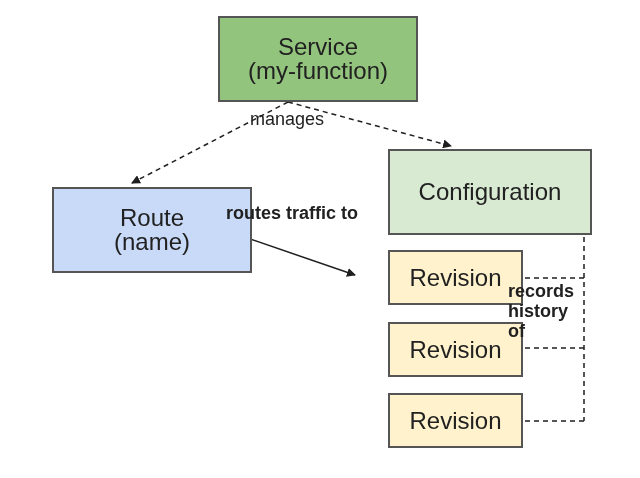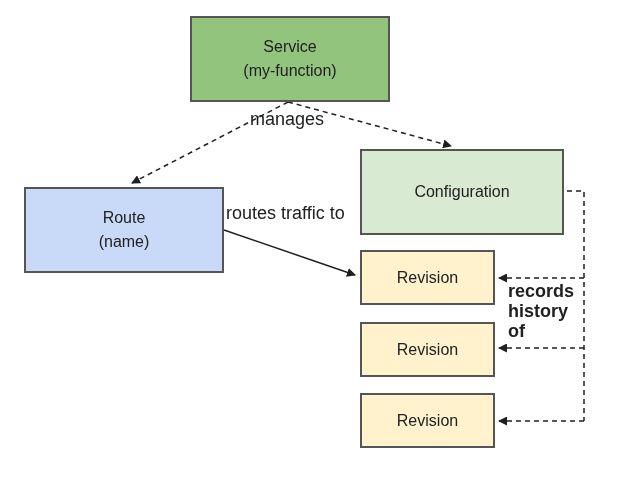--- a/index.html
+++ b/index.html
@@ -26,40 +26,41 @@
   }
   .node {
     position: absolute;
     box-sizing: border-box;
     border: 2px solid #555555;
     display: flex;
     flex-direction: column;
     align-items: center;
     justify-content: center;
     text-align: center;
-    font-size: 16px;
+    font-size: 24px;
     line-height: 24px;
     color: #212121;
+    margin-left: 28px;
   }
   .node-service       { left: 190px; top: 16px;  width: 200px; height: 86px; background: #93c47d; }
   .node-route         { left: 24px;  top: 187px; width: 200px; height: 86px; background: #c9daf8; }
   .node-configuration { left: 360px; top: 149px; width: 204px; height: 86px; background: #d9ead3; }
   .node-revision-1    { left: 360px; top: 250px; width: 135px; height: 55px; background: #fff2cc; }
   .node-revision-2    { left: 360px; top: 322px; width: 135px; height: 55px; background: #fff2cc; }
   .node-revision-3    { left: 360px; top: 393px; width: 135px; height: 55px; background: #fff2cc; }
   .edge-label {
     position: absolute;
     font-size: 18px;
     line-height: 20px;
     text-align: left;
     color: #212121;
     white-space: pre-line;
   }
   .label-manages           { left: 250px; top: 109px; width: 100px; }
-  .label-routes-traffic-to { left: 226px; top: 203px; width: 134px; }
+  .label-routes-traffic-to { left: 226px; top: 203px; width: 134px; font-weight: bold; }
   .label-records-history   { left: 508px; top: 281px; width: 74px; font-weight: bold;  }
 </style>
 </head>
 <body>
 
 <div class="canvas">
 
   <svg class="edges-layer" width="640" height="478" viewBox="0 0 640 478" xmlns="http://www.w3.org/2000/svg">
     <defs>
       <marker id="arrowhead" markerUnits="userSpaceOnUse" markerWidth="10" markerHeight="9" refX="8" refY="4.5" orient="auto">

